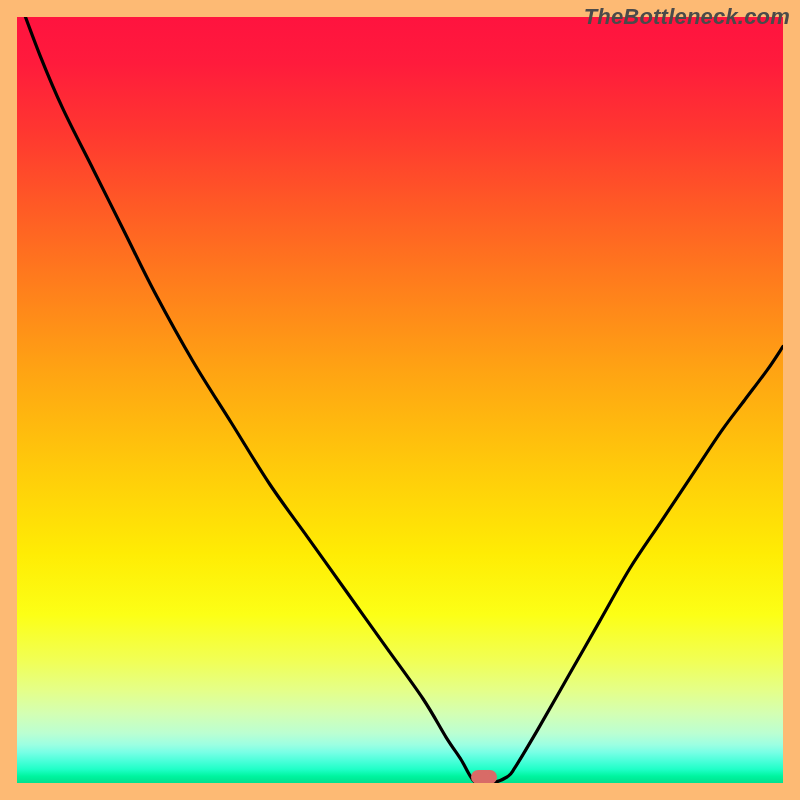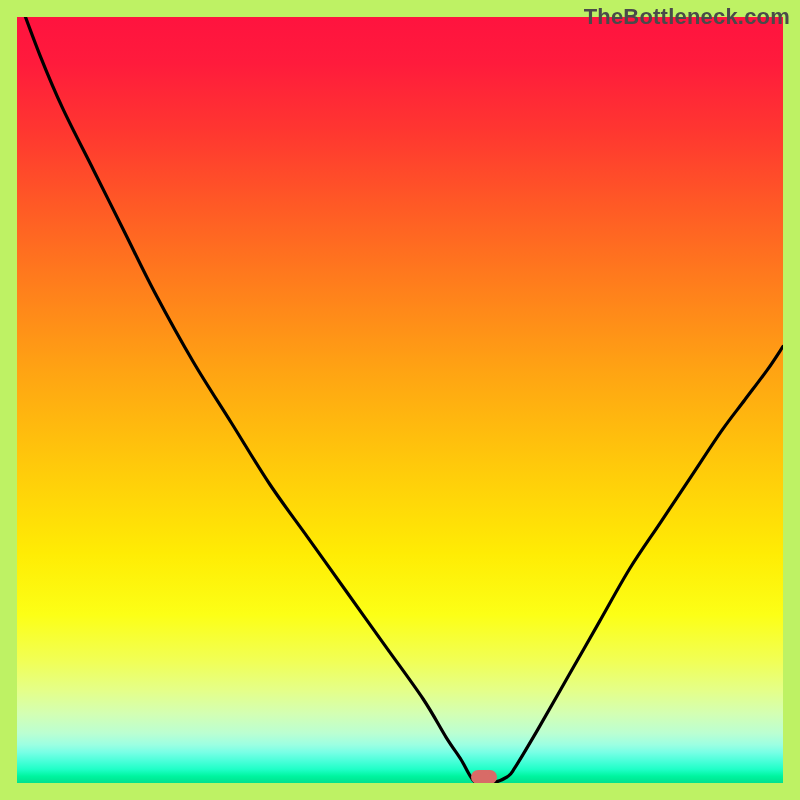--- a/index.html
+++ b/index.html
@@ -8,21 +8,22 @@
     width: 800px;
     height: 800px;
     background: #000;
     font-family: Arial, Helvetica, sans-serif;
     overflow: hidden;
   }
   .frame {
     position: relative;
     width: 800px;
     height: 800px;
-    background: #bef264;
+    background: #fdba74;
+    font-style: italic;
   }
   .watermark {
     position: absolute;
     top: 4px;
     right: 10px;
     color: #4a4a4a;
     font-size: 22px;
     font-weight: bold;
     letter-spacing: 0.2px;
     z-index: 30;

